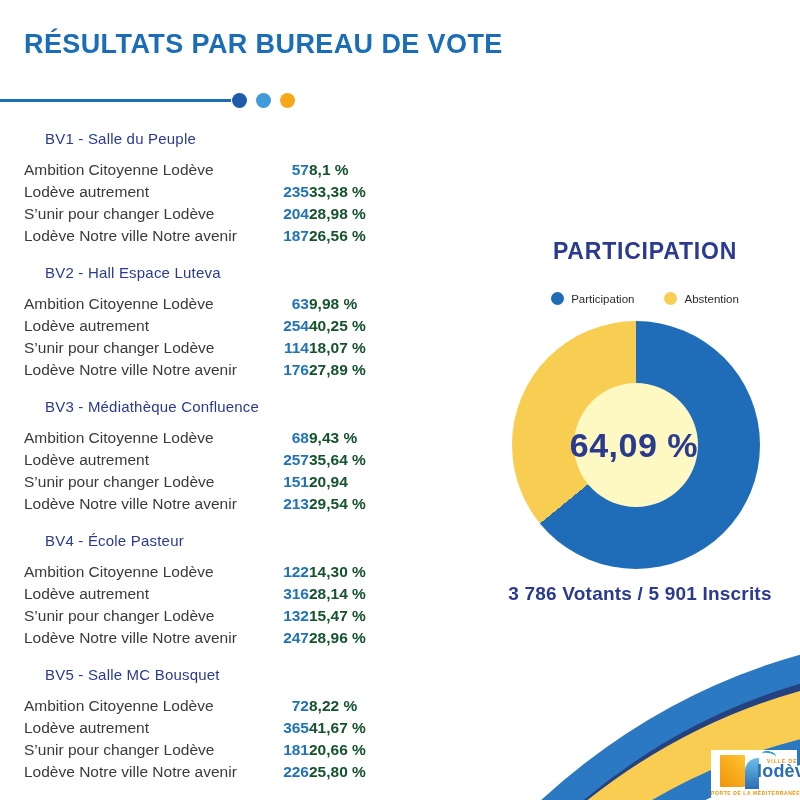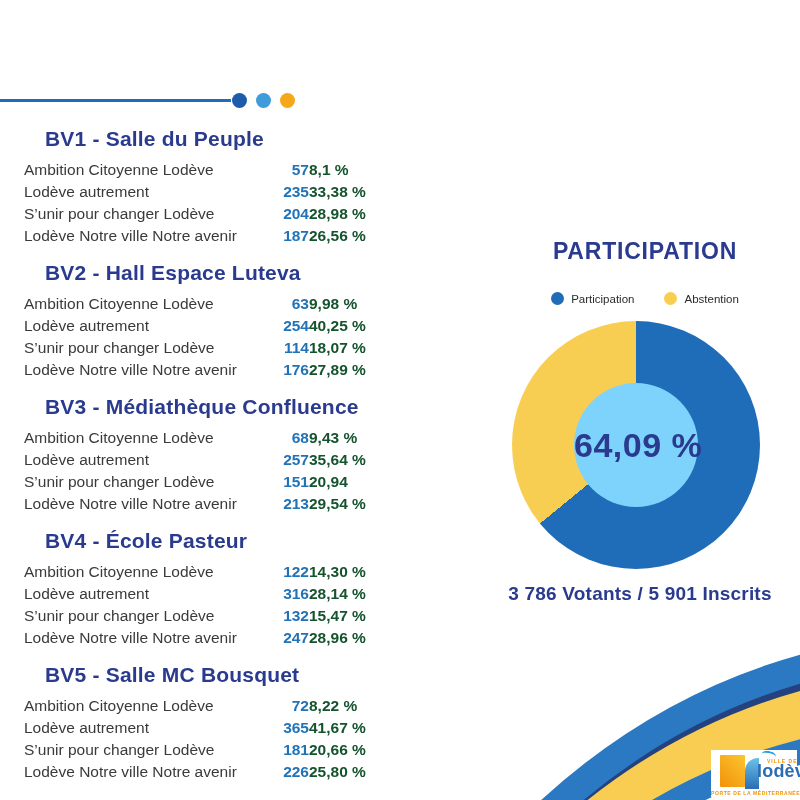--- a/index.html
+++ b/index.html
@@ -23,21 +23,21 @@
   .rule {
     position:absolute; left:0; top:99px; width:231px; height:3px; background:#1a6db6;
   }
   .dot { position:absolute; top:93px; width:15px; height:15px; border-radius:50%; }
   .dot1 { left:232px; } .dot2 { left:256px; } .dot3 { left:280px; }
 
   
   .results { position:absolute; left:24px; top:127px; width:424px; }
   .bv { margin-bottom:12px; }
   .bv-h {
-    font-size:21px; font-weight:bold; color:#2a3b8f;
+    font-size:15px; font-weight:normal; color:#2a3b8f;
     padding-left:21px; line-height:24px; margin-bottom:10px; letter-spacing:.2px;
   }
   .bv-rows { width:368px; }
   .row { display:flex; align-items:baseline; height:22px; font-size:15.5px; }
   .lbl { flex:1; color:#3a3a3a; }
   .votes { width:52px; text-align:right; font-weight:bold; color:#2173b8; }
   .pct { width:83px; text-align:left; font-weight:bold; color:#14532d; }
 
   
   .part-title {
@@ -51,22 +51,22 @@
   .legend-item { display:flex; align-items:center; gap:7px; }
   .legend-dot { width:13px; height:13px; border-radius:50%; }
   .legend-label { font-size:11.5px; color:#2b2b2b; }
 
   .donut {
     position:absolute; left:512px; top:321px; width:248px; height:248px;
   }
   .donut-ring { position:absolute; inset:0; border-radius:50%; }
   .donut-hole {
     position:absolute; left:62px; top:62px; width:124px; height:124px;
-    background:#7dd3fc; border-radius:50%;
-    display:flex; align-items:center; justify-content:flex-start;
+    background:#fef9c3; border-radius:50%;
+    display:flex; align-items:center; justify-content:flex-end;
   }
   .donut-value {
     font-size:34px; font-weight:bold; color:#2a3b8f; white-space:nowrap; letter-spacing:.5px;
   }
   .part-summary {
     position:absolute; left:495px; top:583px; width:290px; text-align:center;
     font-size:19px; font-weight:bold; color:#2a3b8f; letter-spacing:.2px;
   }
 
   
@@ -99,20 +99,21 @@
   .logo-tagline {
     position:absolute; left:0; bottom:1px; width:100%; text-align:center;
     font-size:5px; color:#f39200; letter-spacing:.6px; white-space:nowrap; font-weight:bold;
   }
 </style>
 </head>
 <body>
 
 <div class="page">
 
+  <h1 class="title">RÉSULTATS PAR BUREAU DE VOTE</h1>
   <div class="rule"></div>
   <div class="dot dot1" style="background: rgb(30, 91, 170);"></div>
   <div class="dot dot2" style="background: rgb(63, 155, 217);"></div>
   <div class="dot dot3" style="background: rgb(246, 168, 27);"></div>
 
   <div class="results">
 
     <section class="bv">
       <h2 class="bv-h">BV1 - Salle du Peuple</h2>
       <div class="bv-rows">

